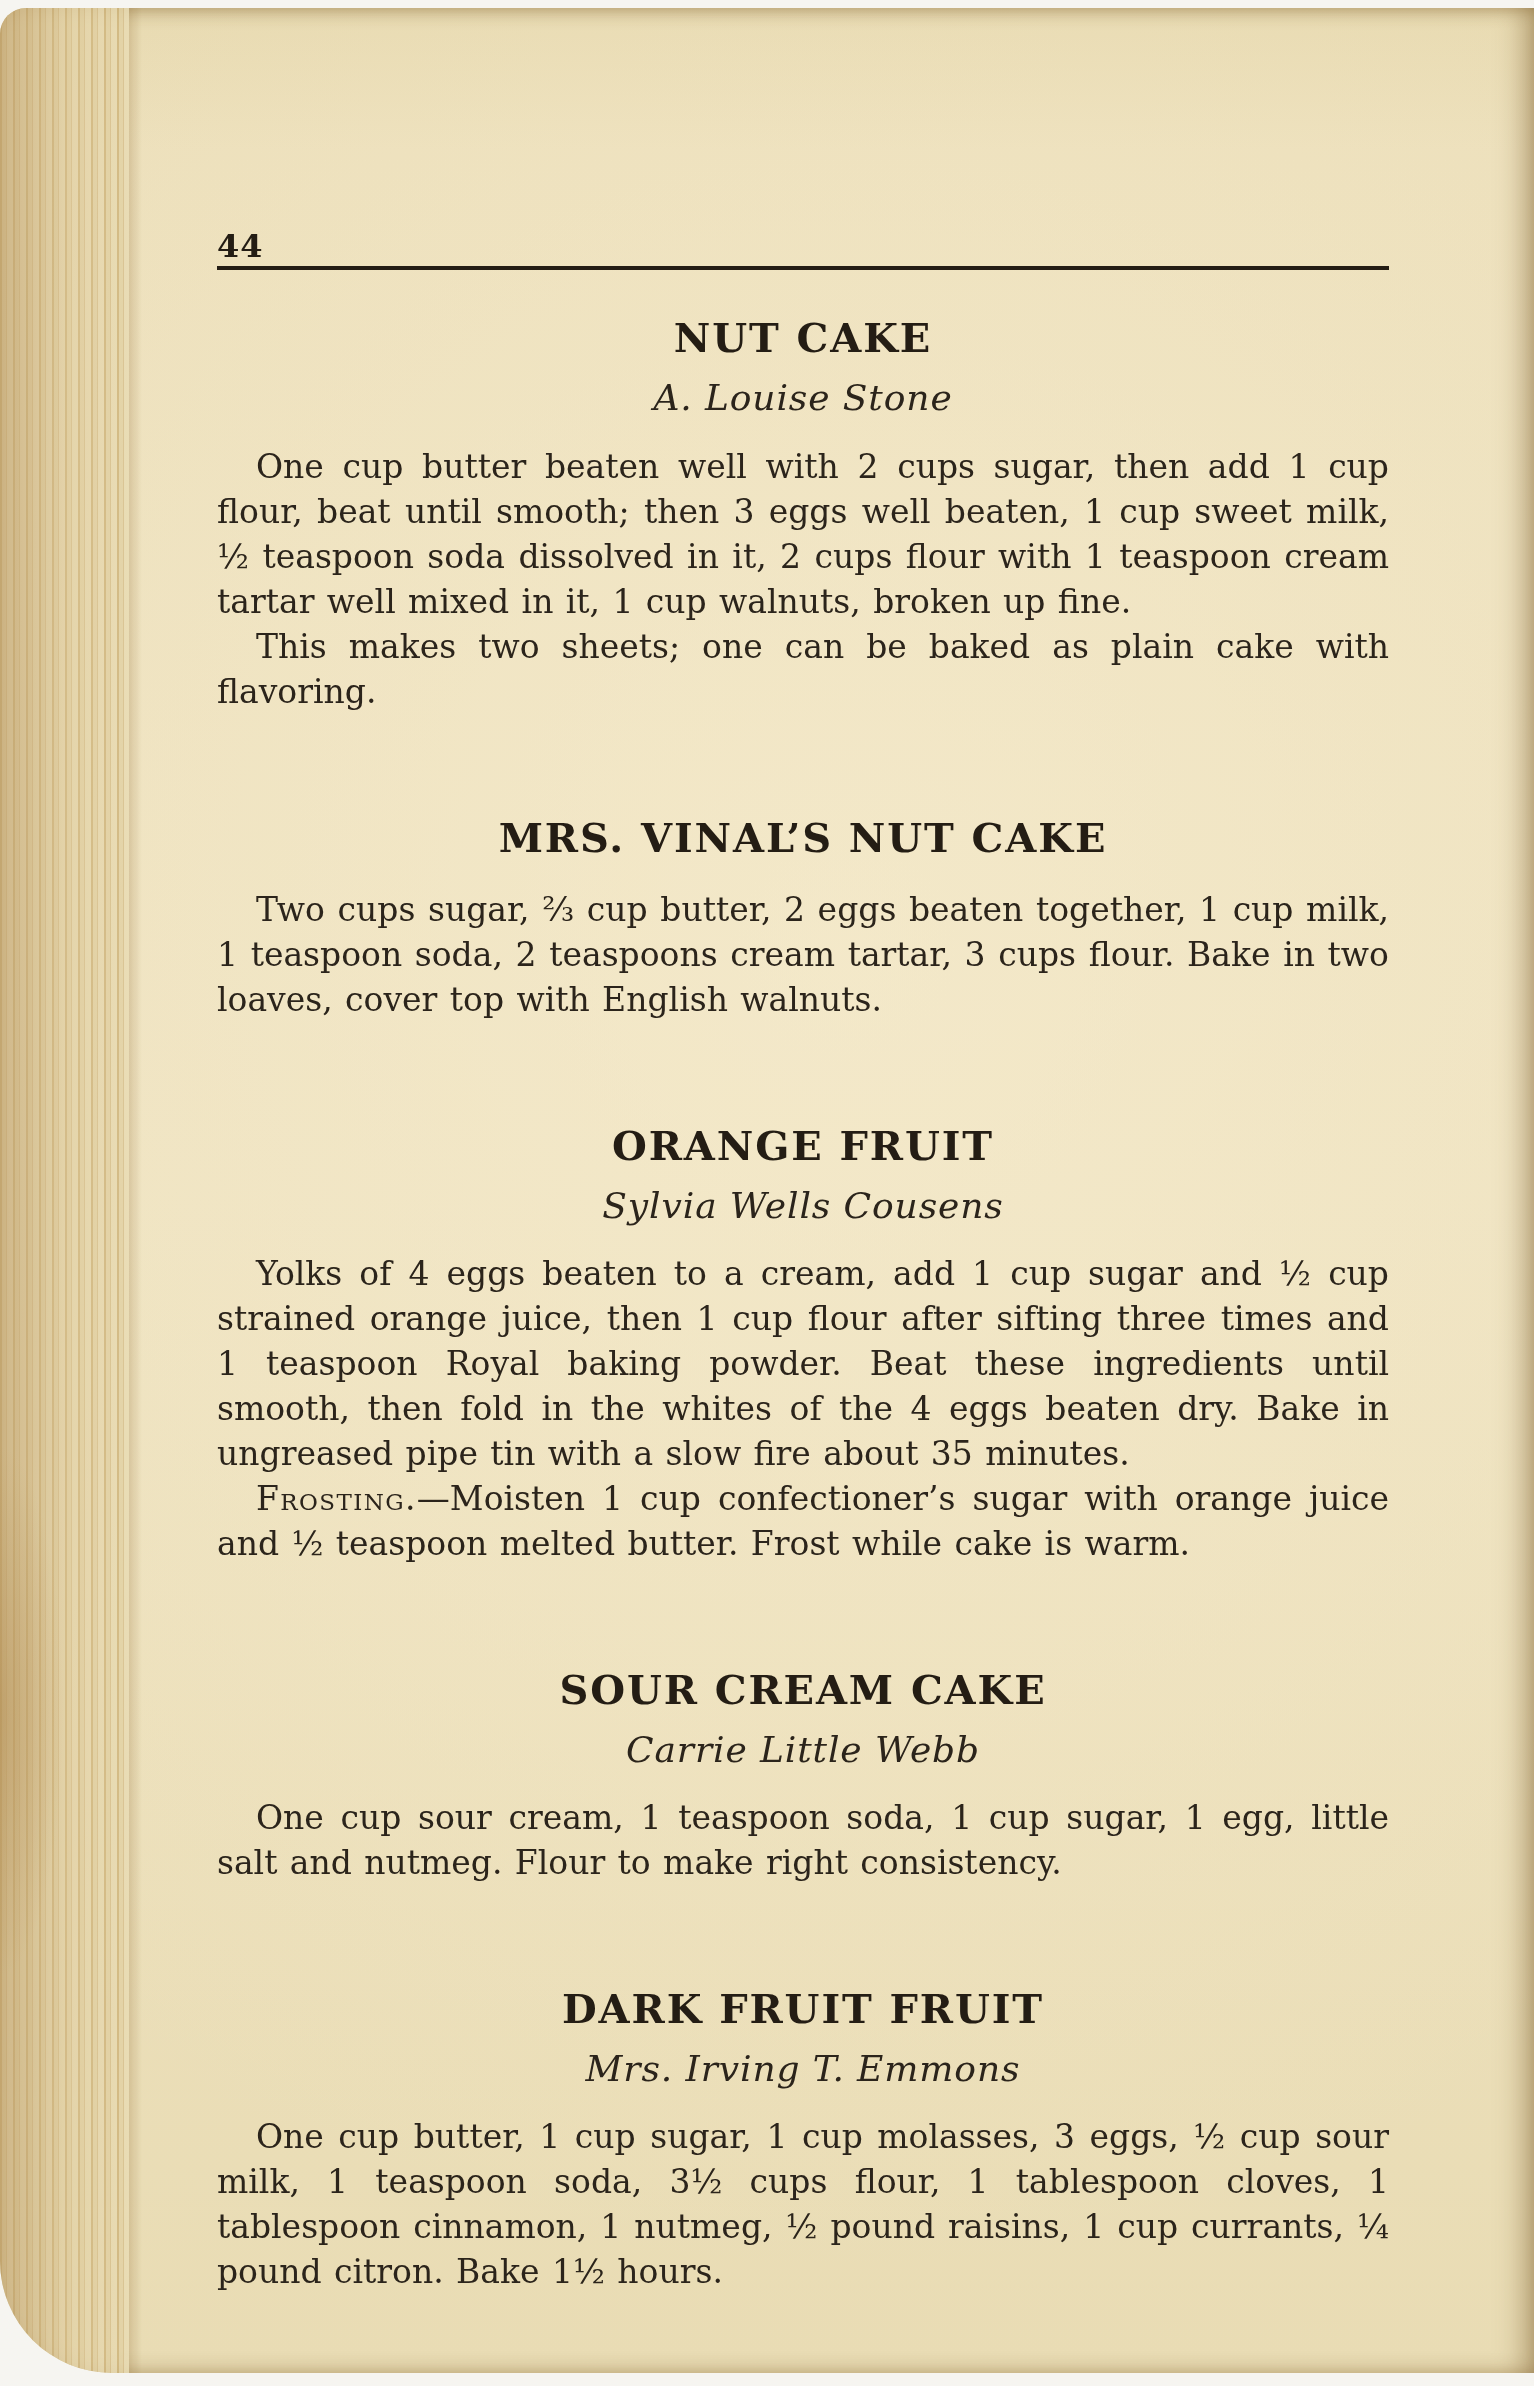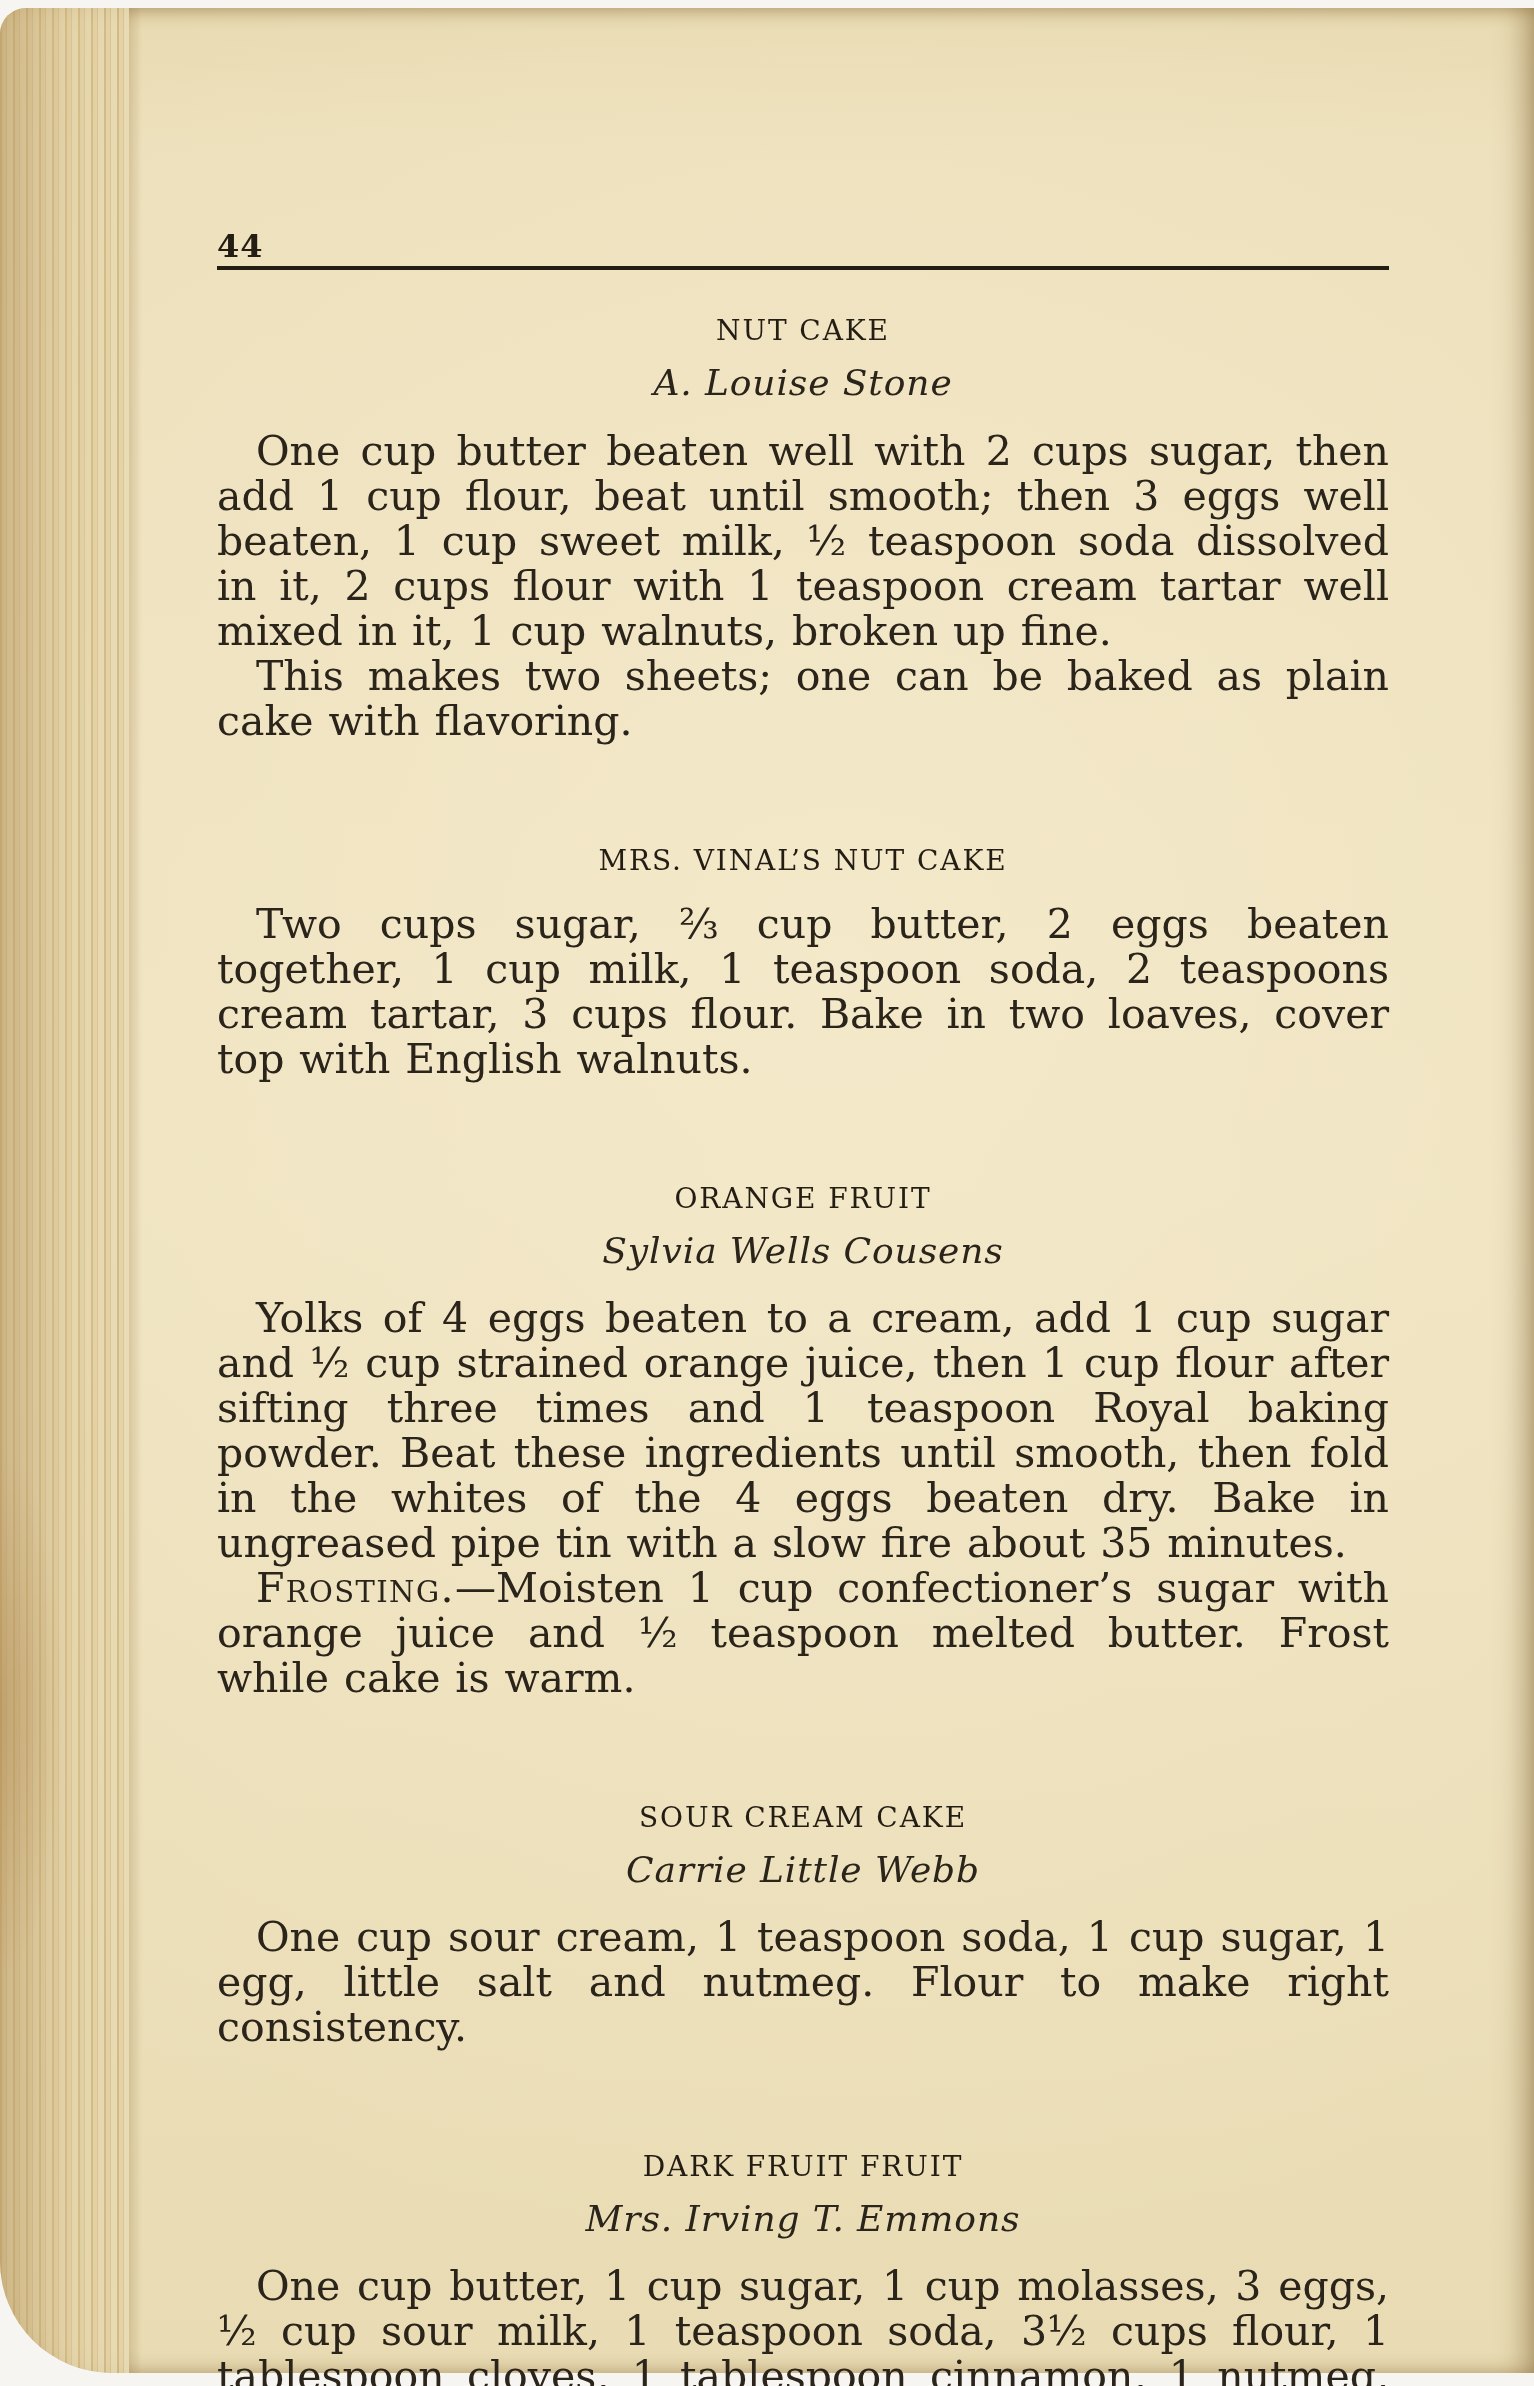--- a/index.html
+++ b/index.html
@@ -75,41 +75,41 @@
 
   .recipe {
     margin-top: 99px;
   }
   .recipe:first-of-type {
     margin-top: 43px;
   }
   .recipe-title {
     margin: 0;
     text-align: center;
-    font-size: 28px;
-    font-weight: normal;
+    font-size: 40px;
+    font-weight: bold;
     letter-spacing: 1.9px;
     color: #241d14;
     line-height: 1.25;
   }
   .recipe-contributor {
     margin: 13px 0 0 0;
     text-align: center;
     font-style: italic;
     font-size: 36px;
     letter-spacing: 0.9px;
     color: #2b241b;
     line-height: 1.2;
   }
   .recipe-paragraphs {
     margin-top: 24px;
   }
   .para {
     margin: 0;
-    font-size: 41px;
+    font-size: 33px;
     line-height: 45px;
     text-align: justify;
     text-indent: 39px;
     word-spacing: 1.9px;
     color: #2b241b;
   }
   .para .lead {
     font-variant: small-caps;
     letter-spacing: 1.4px;
   }

